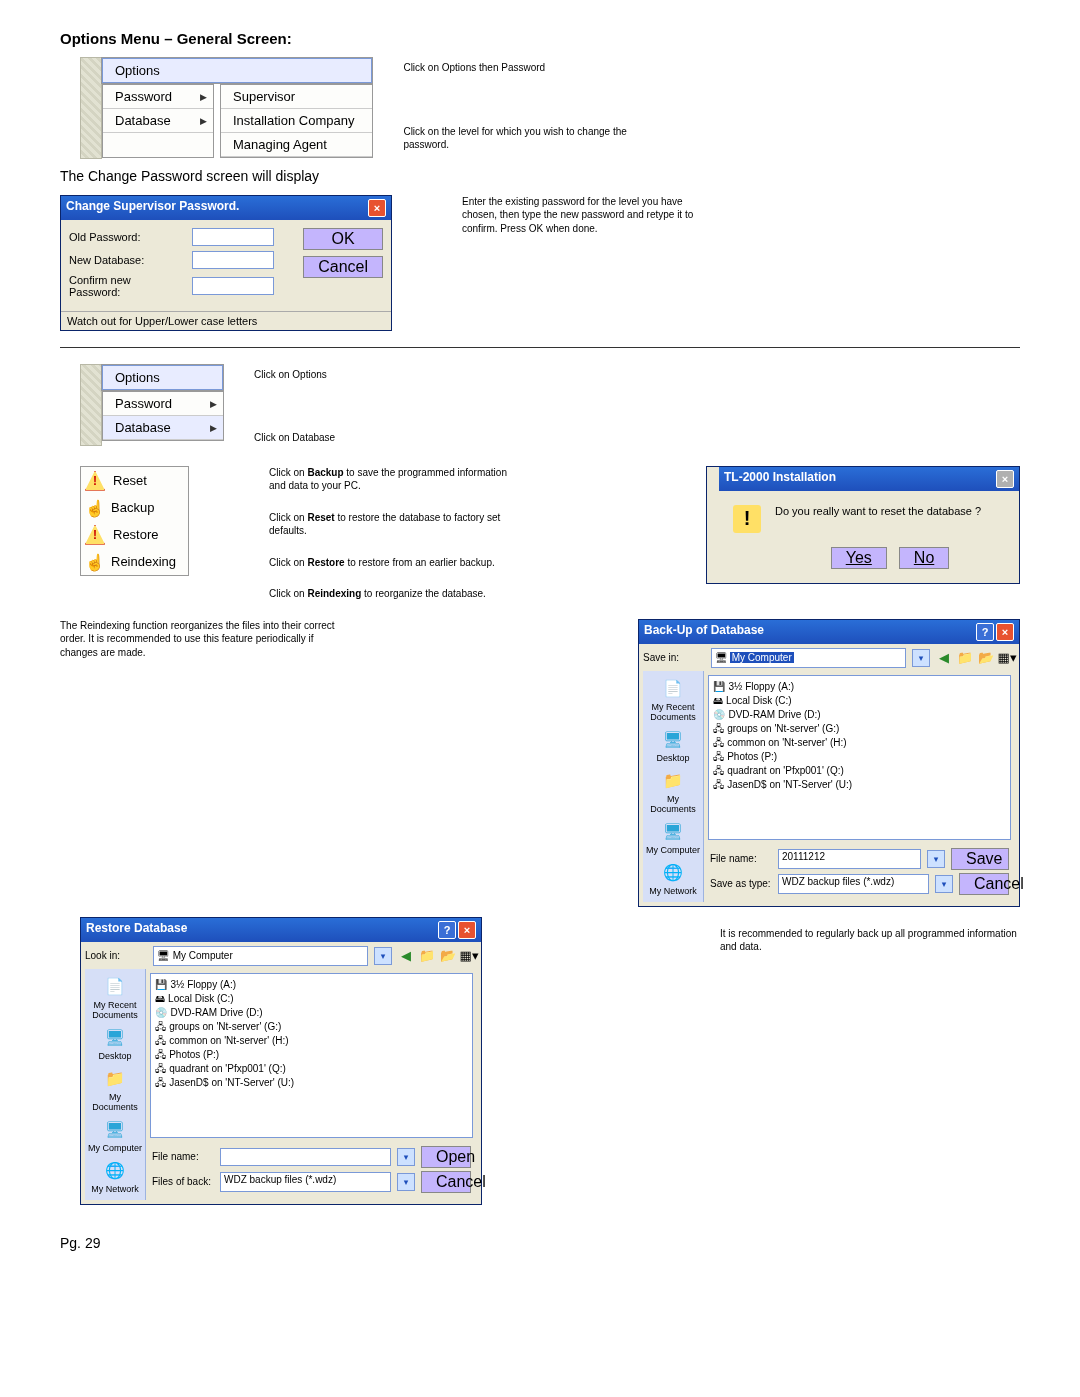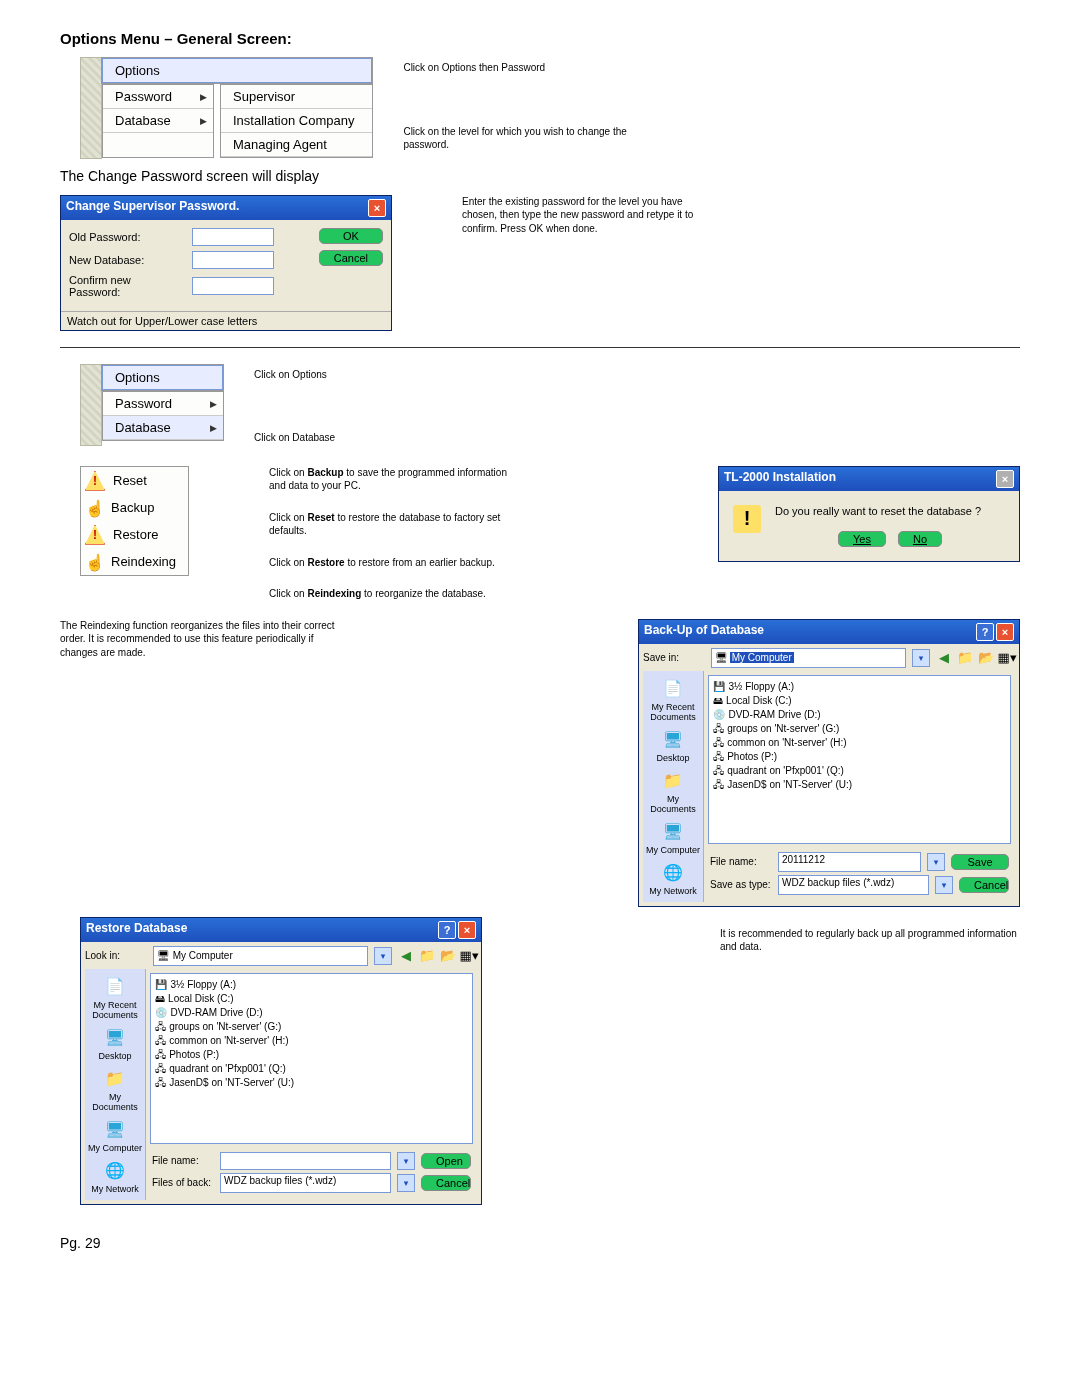--- a/index.html
+++ b/index.html
@@ -58,21 +58,21 @@
     display:flex;align-items:flex-start;justify-content:space-between;
   }
   .closebtn{
     width:16px;height:16px;background:#e85230;border:1px solid #fff;border-radius:2px;
     display:flex;align-items:center;justify-content:center;color:#fff;font-size:11px;font-weight:bold;
   }
   .helpclose{display:flex;gap:2px;}
   .helpbtn{width:16px;height:16px;background:#3b6fd6;border:1px solid #fff;border-radius:2px;color:#fff;display:flex;align-items:center;justify-content:center;font-size:11px;}
   .body{padding:8px;}
   .btn{
-    background:#22c55e;border:1px solid #888;border-radius:5px;padding:1px 14px;font-size:11px;
+    background:#c4b5fd;border:1px solid #888;border-radius:0;padding:1px 14px;font-size:16px;
   }
   .field-row{display:flex;align-items:center;gap:8px;margin-bottom:5px;}
   .txt-input{border:1px solid #7a99d8;height:16px;background:#fff;}
   hr{border:none;border-top:1px solid #333;margin:16px 0;}
 
   
   .msgicon{width:28px;height:28px;background:#ffe066;border-radius:3px;display:flex;align-items:center;justify-content:center;font-size:20px;color:#000;font-weight:bold;}
   .msgbody{display:flex;gap:14px;padding:14px;}
 
   
@@ -224,29 +224,29 @@
         <span>Click on </span><b>Reset</b><span> to restore the database to factory set defaults.</span>
       </div>
       <div>
         <span>Click on </span><b>Restore</b><span> to restore from an earlier backup.</span>
       </div>
       <div>
         <span>Click on </span><b>Reindexing</b><span> to reorganize the database.</span>
       </div>
     </div>
 
-    <div class="winxp" style="width:300px;margin-left:auto;">
+    <div class="winxp" style="width:300px;margin-left:auto;padding-left:12px;">
       <div class="titlebar">
         <span>TL-2000 Installation</span>
         <div class="closebtn" style="background:#b0b0b0;">×</div>
       </div>
       <div class="msgbody">
         <div class="msgicon">!</div>
         <div class="col" style="font-size:11px;flex:1;">
-          <div style="margin-bottom:14px;">Do you really want to reset the database ?</div>
+          <div style="margin-bottom:30px;">Do you really want to reset the database ?</div>
           <div style="display:flex;gap:12px;justify-content:center;">
             <button class="btn" style="text-decoration:underline;">Yes</button>
             <button class="btn" style="text-decoration:underline;">No</button>
           </div>
         </div>
       </div>
     </div>
   </div>
 
   <div class="row" style="margin-top:18px;align-items:flex-start;gap:32px;">

